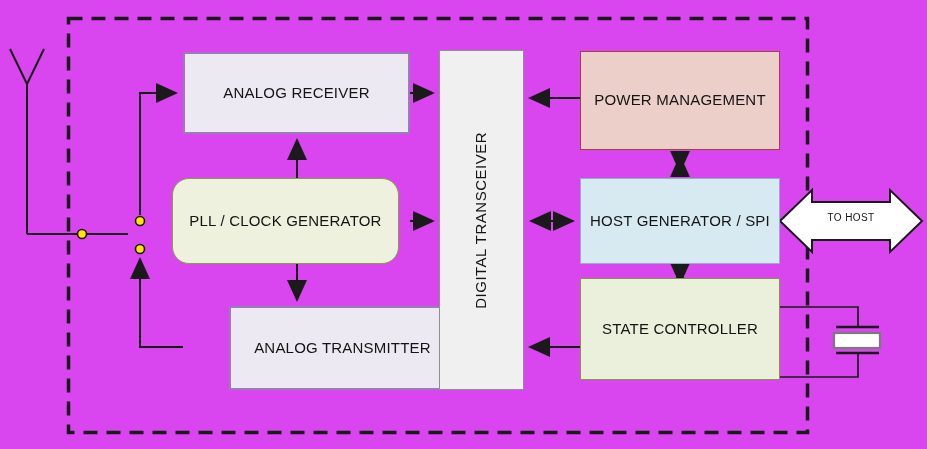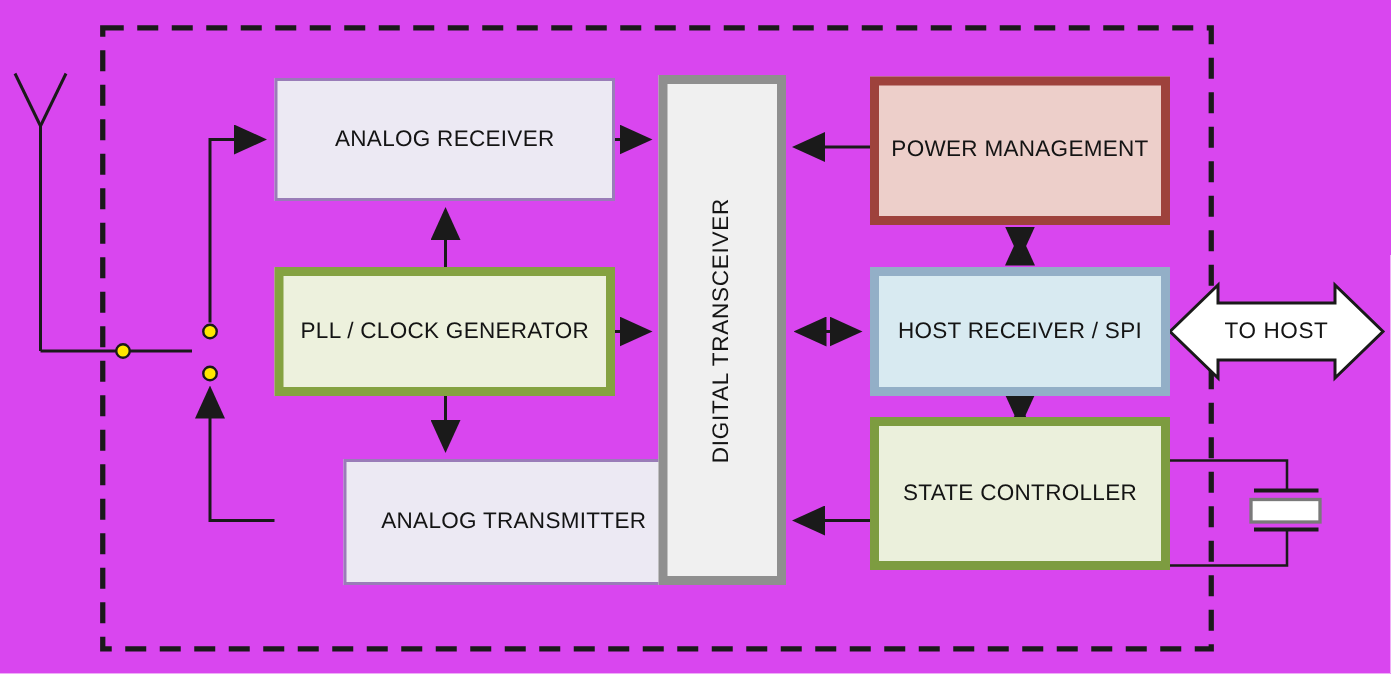--- a/index.html
+++ b/index.html
@@ -15,42 +15,42 @@
   #wires{position:absolute;left:0;top:0;width:927px;height:449px;}
   .block{
     position:absolute;
     box-sizing:border-box;
     display:flex;align-items:center;justify-content:center;
     text-align:center;
     font-size:15px;
     letter-spacing:0.2px;
     line-height:1.1;
     color:#141414;
-    background:#eee;border:6px solid #d946ef;
+    background:#eee;border:1px solid #d946ef;
   }
   .block.thin{border-width:2px;}
   .vertical-label{
     writing-mode:vertical-rl;
     transform:rotate(180deg);
     white-space:nowrap;
     letter-spacing:0.5px;
   }
   #chip-label{
     position:absolute;
     left:105px;top:394px;
     font-size:22px;
     letter-spacing:0.3px;
     color:#000;
   }
   #to-host-label{
     position:absolute;
     left:806px;top:212px;
     width:90px;
     text-align:center;
-    font-size:15px;
+    font-size:10px;
     letter-spacing:0.4px;
     color:#141414;
   }
 </style>
 </head>
 <body>
 
 <div id="canvas">
 
   <svg id="wires" viewBox="0 0 927 449">
@@ -98,38 +98,38 @@
       <rect x="834" y="333" width="46" height="15" fill="#ffffff" stroke="#7a7a7a" stroke-width="2.2"></rect>
     </g>
 
     <polygon points="780,221 812,190 812,202 890,202 890,190 922,221 890,252 890,240 812,240 812,252" fill="#ffffff" stroke="#1a1a1a" stroke-width="2"></polygon>
   </svg>
 
   <div class="block thin" style="left: 183px; top: 52px; width: 227px; height: 82px; background: rgb(236, 233, 243); border-color: rgb(154, 124, 184);">
     <span>ANALOG RECEIVER</span>
   </div>
 
-  <div class="block" style="left: 183px; top: 178px; width: 227px; height: 86px; background: rgb(237, 241, 221); border-color: rgb(133, 162, 65);">
+  <div class="block" style="left: 172px; top: 178px; width: 227px; height: 86px; background: rgb(237, 241, 221); border-color: rgb(133, 162, 65); border-radius: 17px;">
     <span>PLL / CLOCK GENERATOR</span>
   </div>
 
   <div class="block thin" style="left: 183px; top: 306px; width: 227px; height: 84px; background: rgb(236, 233, 243); border-color: rgb(154, 124, 184); margin-left: 46px;">
     <span>ANALOG TRANSMITTER</span>
   </div>
 
   <div class="block" style="left: 439px; top: 50px; width: 85px; height: 340px; background: rgb(240, 240, 240); border-color: rgb(143, 143, 143);">
     <span class="vertical-label">DIGITAL TRANSCEIVER</span>
   </div>
 
   <div class="block" style="left: 580px; top: 51px; width: 200px; height: 99px; background: rgb(237, 207, 202); border-color: rgb(158, 66, 60);">
     <span>POWER MANAGEMENT</span>
   </div>
 
   <div class="block" style="left: 580px; top: 178px; width: 200px; height: 86px; background: rgb(216, 234, 241); border-color: rgb(147, 175, 199);">
-    <span>HOST RECEIVER / SPI</span>
+    <span>HOST GENERATOR / SPI</span>
   </div>
 
   <div class="block" style="left: 580px; top: 278px; width: 200px; height: 102px; background: rgb(235, 240, 220); border-color: rgb(125, 156, 64);">
     <span>STATE CONTROLLER</span>
   </div>
 
   <div id="to-host-label">TO HOST</div>
 
 </div>
 

